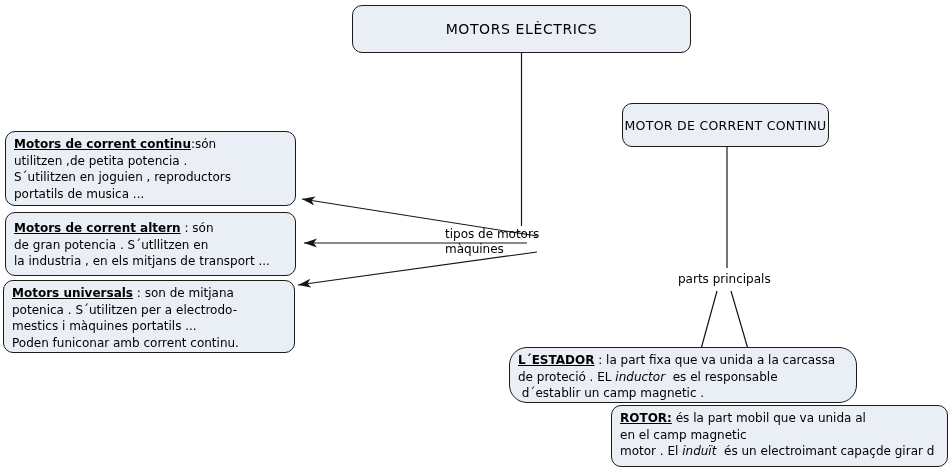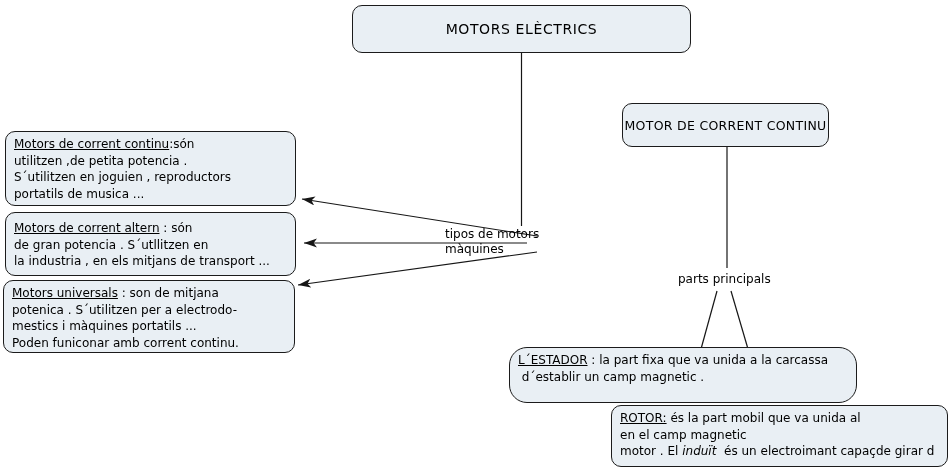--- a/index.html
+++ b/index.html
@@ -29,21 +29,21 @@
   .node.center {
     display: flex;
     align-items: center;
     justify-content: center;
     text-align: center;
   }
   .title-lg { font-size: 14px; letter-spacing: 0.6px; }
   .title-md { font-size: 12.5px; letter-spacing: 0.3px; }
   .textbox { padding: 4px 8px; font-size: 12px; }
   .ln { line-height: 16.5px; white-space: pre-wrap; }
-  .hd { font-weight: normal; text-decoration: underline; }
+  .hd { font-weight: bold; text-decoration: underline; }
   .it { font-style: italic; }
   .floating-label {
     position: absolute;
     font-size: 12px;
     line-height: 15px;
     text-align: left;
     white-space: nowrap;
   }
 </style>
 </head>
@@ -98,20 +98,21 @@
 
   <div class="node textbox" style="left:3px; top:280px; width:292px; height:73px;">
     <div class="ln"><span class="hd">Motors universals</span><span> : son de mitjana</span></div>
     <div class="ln">potenica . S´utilitzen per a electrodo-</div>
     <div class="ln">mestics i màquines portatils ...</div>
     <div class="ln">Poden funiconar amb corrent continu.</div>
   </div>
 
   <div class="node textbox" style="left:509px; top:347px; width:348px; height:56px;border-radius:18px;">
     <div class="ln"><span class="hd">L´ESTADOR</span><span> : la part fixa que va unida a la carcassa</span></div>
+    <div class="ln"><span>de proteció . EL </span><span class="it">inductor</span><span>  es el responsable</span></div>
     <div class="ln"> d´establir un camp magnetic .</div>
   </div>
 
   <div class="node textbox" style="left:611px; top:405px; width:337px; height:62px; ">
     <div class="ln"><span class="hd">ROTOR:</span><span> és la part mobil que va unida al</span></div>
     <div class="ln">en el camp magnetic</div>
     <div class="ln"><span>motor . El </span><span class="it">induït</span><span>  és un electroimant capaçde girar d</span></div>
   </div>
 
 </div>

